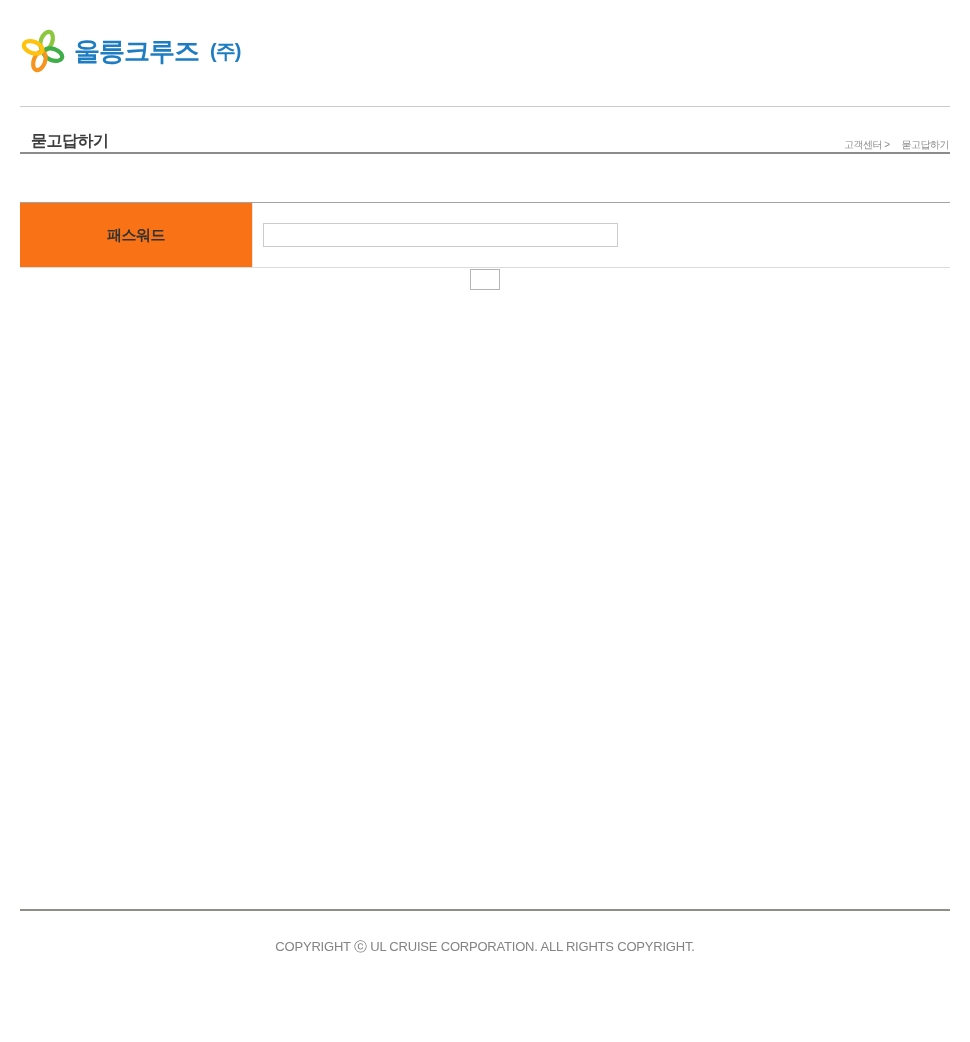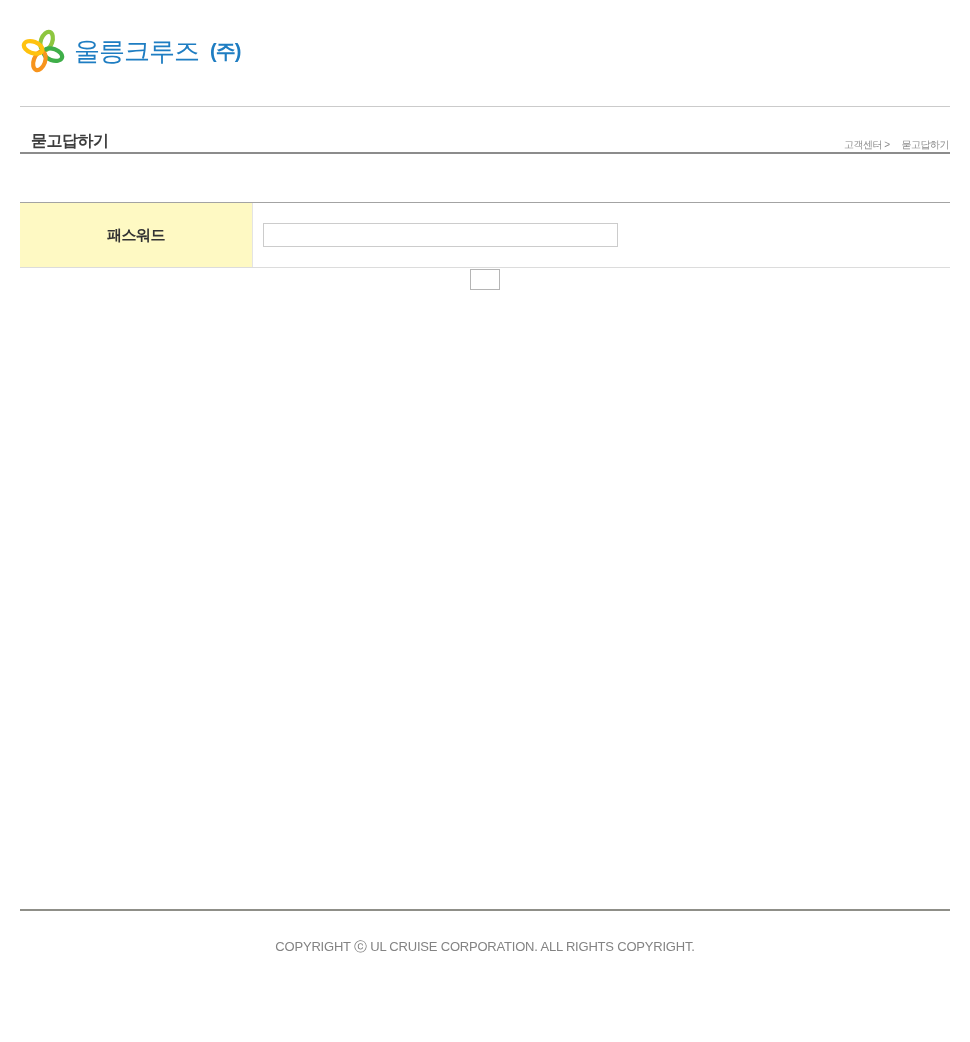--- a/index.html
+++ b/index.html
@@ -13,21 +13,21 @@
   .page { position: absolute; inset: 0; }
 
   
   .logo {
     position: absolute; left: 21px; top: 28px;
     display: flex; align-items: center; gap: 9px;
     text-decoration: none; cursor: pointer;
   }
   .logo-icon { width: 44px; height: 46px; display: block; }
   .logo-text {
-    color: #1e7dc2; font-size: 26px; font-weight: normal;
+    color: #1e7dc2; font-size: 26px; font-weight: bold;
     letter-spacing: -1px; line-height: 1;
   }
   .logo-suffix {
     color: #1e7dc2; font-size: 20px; font-weight: bold;
     letter-spacing: -1px; line-height: 1; margin-left: 2px;
   }
 
   
   .titlebar {
     position: absolute; left: 20px; top: 106px; width: 930px; height: 48px;
@@ -49,21 +49,21 @@
   .breadcrumb .crumb-link { cursor: pointer; }
 
   
   .form-area { position: absolute; left: 20px; top: 202px; width: 930px; }
   .pw-row {
     display: flex; height: 66px;
     border-top: 1px solid #a3a3a3;
     border-bottom: 1px solid #dcdcdc;
   }
   .pw-label-cell {
-    width: 233px; background: #fef9c3;
+    width: 233px; background: #f97316;
     border-right: 1px solid #e4e4e4;
     display: flex; align-items: center; justify-content: center;
     font-size: 15px; font-weight: bold; color: #333333;
     letter-spacing: -0.5px;
   }
   .pw-input-cell {
     flex: 1; display: flex; align-items: center;
     padding-left: 10px; background: #ffffff;
   }
   .pw-input {

